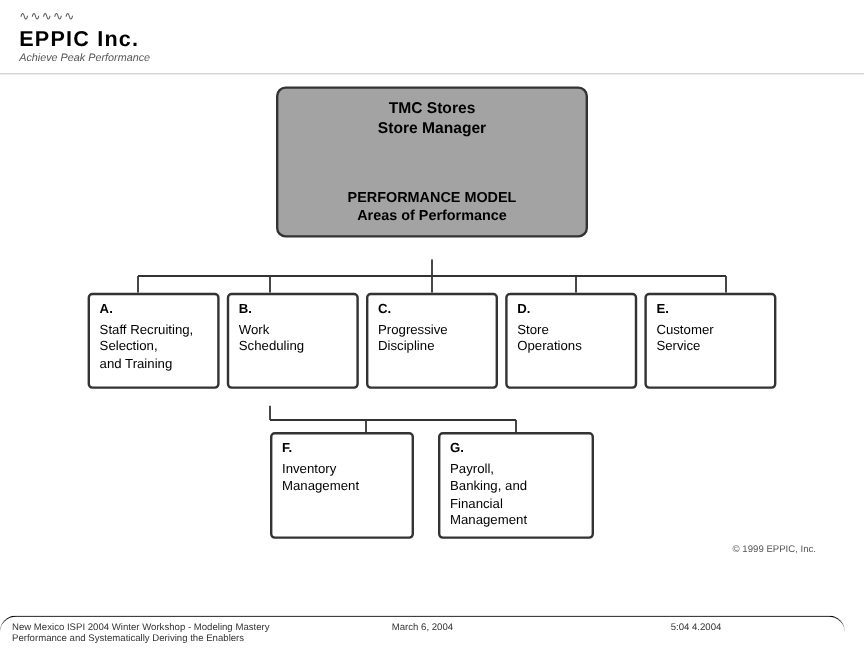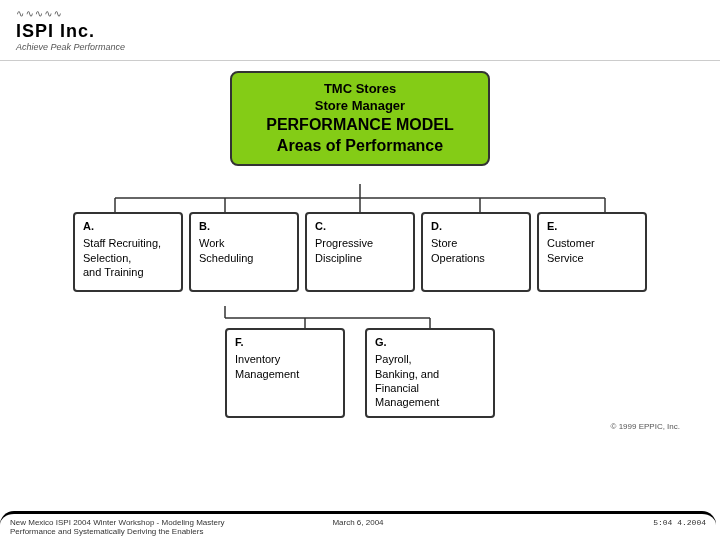--- a/index.html
+++ b/index.html
@@ -57,33 +57,34 @@
     }
 
     
     .top-box {
       border: 2px solid #333;
       border-radius: 8px;
       text-align: center;
       padding: 8px 20px;
       margin: 0 auto 18px;
       width: 260px;
-      background: #84cc16;
+      background: #a3a3a3;
     }
     .top-box-title {
       font-size: 13px;
       font-weight: bold;
       color: #000;
       line-height: 1.3;
     }
     .top-box-sub {
-      font-size: 16px;
+      font-size: 12px;
       font-weight: bold;
       color: #000;
       line-height: 1.3;
+      margin-top: 41px;
     }
 
     
     .row1 {
       display: flex;
       justify-content: center;
       gap: 6px;
       margin-bottom: 14px;
     }
     .box {
@@ -150,40 +151,40 @@
       color: #555;
       padding-right: 20px;
       margin-top: 4px;
     }
 
     
     .footer {
       position: absolute;
       bottom: 0;
       left: 0;
-      right: 4px;
-      border-top: 3px solid #000000;
+      right: 16px;
+      border-top: 1px solid #000000;
       padding: 4px 10px;
       display: flex;
       justify-content: space-between;
       font-size: 8px;
       color: #333;
       border-radius: 14px;
     }
     .footer-left { flex: 1; }
     .footer-center { text-align: center; flex: 1; }
-    .footer-right { text-align: right; flex: 1; font-family: Liberation Mono, monospace; }
+    .footer-right { text-align: center; flex: 1; }
   </style>
 </head>
 <body>
 
 <div class="header">
   <div class="logo-area">
     <span class="logo-wave">∿∿∿∿∿</span>
-    <span class="logo-name">ISPI Inc.</span>
+    <span class="logo-name">EPPIC Inc.</span>
     <span class="logo-tagline">Achieve Peak Performance</span>
   </div>
 </div>
 
 <div class="main">
 
   <div class="top-box">
     <div class="top-box-title">TMC Stores<br>Store Manager</div>
     <div class="top-box-sub">PERFORMANCE MODEL<br>Areas of Performance</div>
   </div>

